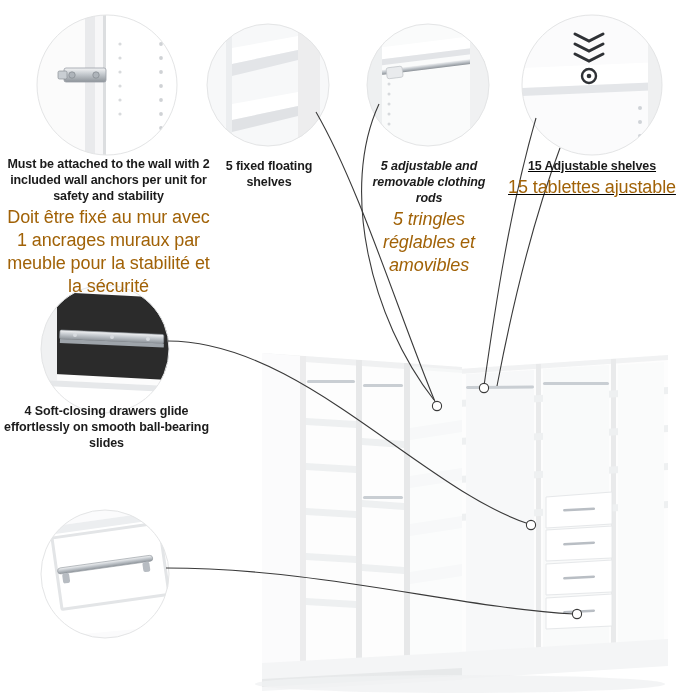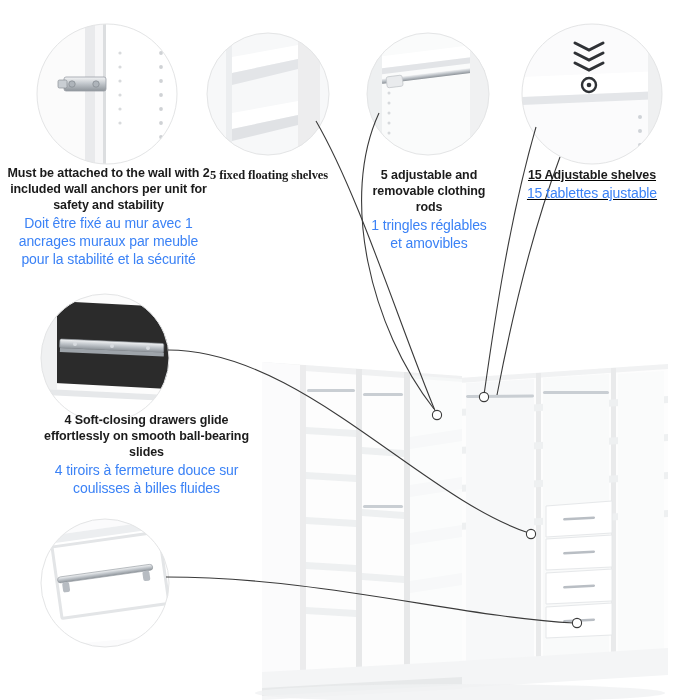--- a/index.html
+++ b/index.html
@@ -9,42 +9,42 @@
   }
   body {
     width: 700px;
     height: 700px;
     position: relative;
     font-family: "Liberation Sans", sans-serif;
     overflow: hidden;
   }
   #stage {
     position: absolute;
-    left: 0; top: 17px;
+    left: 0; top: 8px;
     width: 700px;
     height: 592px;
     background: #ffffff;
   }
 
   .cap {
     position: absolute;
     text-align: center;
     line-height: 1.28;
   }
   .cap .en {
     font-size: 12.5px;
     font-weight: bold;
     color: #1b1b1b;
     display: block;
     letter-spacing: -0.1px;
   }
   .cap .fr {
-    font-size: 14px;
+    font-size: 18px;
     font-weight: normal;
-    color: #3b82f6;
+    color: #a16207;
     display: block;
     letter-spacing: -0.1px;
     margin-top: 2px;
   }
 
   
   #lines {
     position: absolute;
     left: 0; top: 0;
     width: 700px;
@@ -315,35 +315,34 @@
       <path d="M166,560 C 320,560 460,600 574,606"></path>
       <circle cx="577" cy="606" r="4.6" fill="#ffffff"></circle>
     </g>
   </svg>
 
   <div class="cap" style="left:6px; top:148px; width:205px;">
     <span class="en">Must be attached to the wall with 2 included wall anchors per unit for safety and stability</span>
     <span class="fr">Doit être fixé au mur avec 1 ancrages muraux par meuble pour la stabilité et la sécurité</span>
   </div>
 
-  <div class="cap" style="left:205px; top:150px; width:128px;font-family:Liberation Serif, serif;">
+  <div class="cap" style="left:205px; top:150px; width:128px;">
     <span class="en">5 fixed floating shelves</span>
   </div>
 
-  <div class="cap" style="left:364px; top:150px; width:130px;">
+  <div class="cap" style="left:364px; top:150px; width:130px;font-style:italic;">
     <span class="en">5 adjustable and removable clothing rods</span>
-    <span class="fr">1 tringles réglables et amovibles</span>
+    <span class="fr">5 tringles réglables et amovibles</span>
   </div>
 
   <div class="cap" style="left:496px; top:150px; width:192px;text-decoration:underline;">
     <span class="en">15 Adjustable shelves</span>
     <span class="fr">15 tablettes ajustable</span>
   </div>
 
-  <div class="cap" style="left:4px; top:395px; width:205px;margin-left:40px;">
+  <div class="cap" style="left:4px; top:395px; width:205px;">
     <span class="en">4 Soft-closing drawers glide effortlessly on smooth ball-bearing slides</span>
-    <span class="fr">4 tiroirs à fermeture douce sur coulisses à billes fluides</span>
   </div>
 
   <div class="cap" style="left:6px; top:629px; width:205px;">
   </div>
 
 </div>
 
 </body></html>

